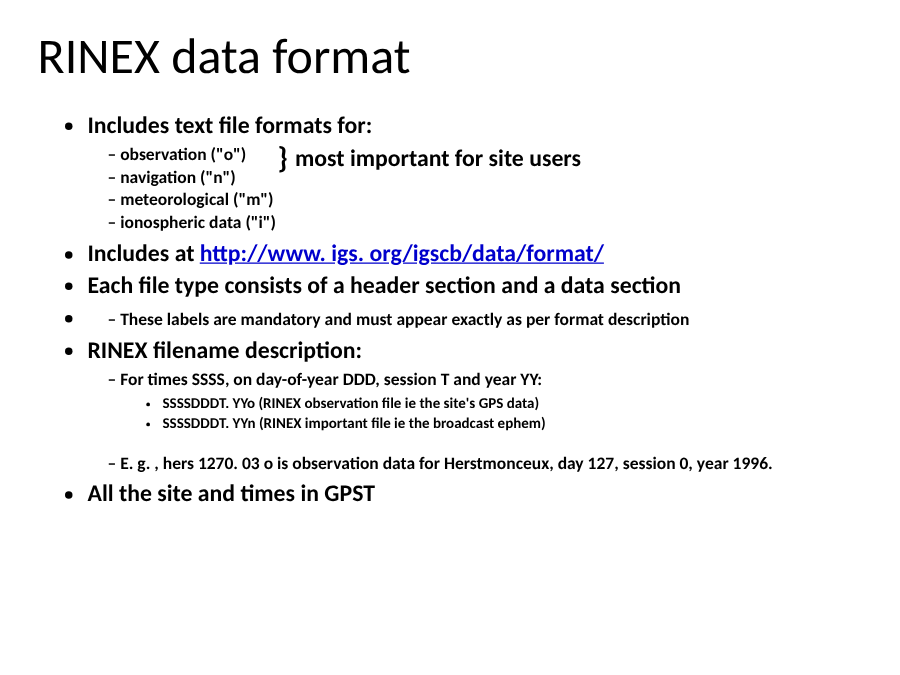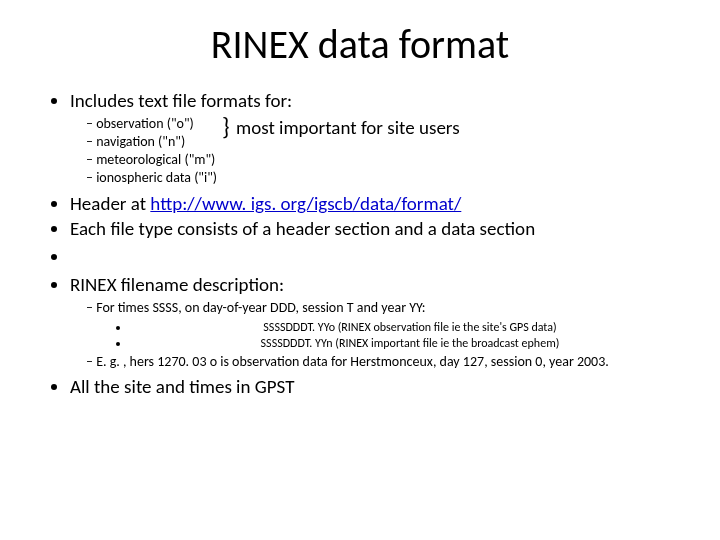--- a/index.html
+++ b/index.html
@@ -13,53 +13,53 @@
   }
   .slide {
     box-sizing: border-box;
     width: 720px;
     height: 540px;
     padding: 0 30px 0 30px;
     position: relative;
   }
   .title {
     font-size: 40px;
-    text-align: center;
+    text-align: left;
     margin: 20px 0 20px 0;
     font-weight: 400;
   }
   ul.lvl1 {
     list-style: disc;
     margin: 0 0 0 0;
     padding-left: 40px;
     font-size: 19px;
+    font-weight: bold;
   }
   ul.lvl1 > li {
     margin-bottom: 2px;
     line-height: 1.25;
   }
   ul.lvl2 {
     list-style: none;
     margin: 2px 0 4px 0;
     padding-left: 30px;
     font-size: 14px;
   }
   ul.lvl2 > li {
     line-height: 1.3;
   }
   ul.lvl2 > li::before {
     content: "– ";
     margin-left: -14px;
   }
   ul.lvl3 {
     list-style: disc;
-    margin: 2px 0 2px 0;
+    margin: 2px 0 14px 0;
     padding-left: 30px;
     font-size: 12px;
-    text-align: center;
   }
   ul.lvl3 > li {
     line-height: 1.35;
   }
   a.link {
     color: #0000cc;
     text-decoration: underline;
     margin-top: 34px;
   }
   .obsrow { position: relative; }
@@ -100,48 +100,51 @@
         <li>
           <span>meteorological ("m")</span>
         </li>
         <li>
           <span>ionospheric data ("i")</span>
         </li>
       </ul>
     </li>
 
     <li>
-      <span>Header at </span><a class="link" href="#">http://www. igs. org/igscb/data/format/</a>
+      <span>Includes at </span><a class="link" href="#">http://www. igs. org/igscb/data/format/</a>
     </li>
 
     <li>
       <span>Each file type consists of a header section and a data section</span>
     </li>
 
     <li>
       <ul class="lvl2">
+        <li>
+          <span>These labels are mandatory and must appear exactly as per format description</span>
+        </li>
       </ul>
     </li>
 
     <li>
       <span>RINEX filename description:</span>
       <ul class="lvl2">
         <li>
           <span>For times SSSS, on day-of-year DDD, session T and year YY:</span>
           <ul class="lvl3">
             <li>
               <span>SSSSDDDT. YYo (RINEX observation file ie the site's GPS data)</span>
             </li>
             <li>
               <span>SSSSDDDT. YYn (RINEX important file ie the broadcast ephem)</span>
             </li>
           </ul>
         </li>
         <li>
-          <span>E. g. , hers 1270. 03 o is observation data for Herstmonceux, day 127, session 0, year 2003.</span>
+          <span>E. g. , hers 1270. 03 o is observation data for Herstmonceux, day 127, session 0, year 1996.</span>
         </li>
       </ul>
     </li>
 
     <li>
       <span>All the site and times in GPST</span>
     </li>
 
   </ul>
 </div>

